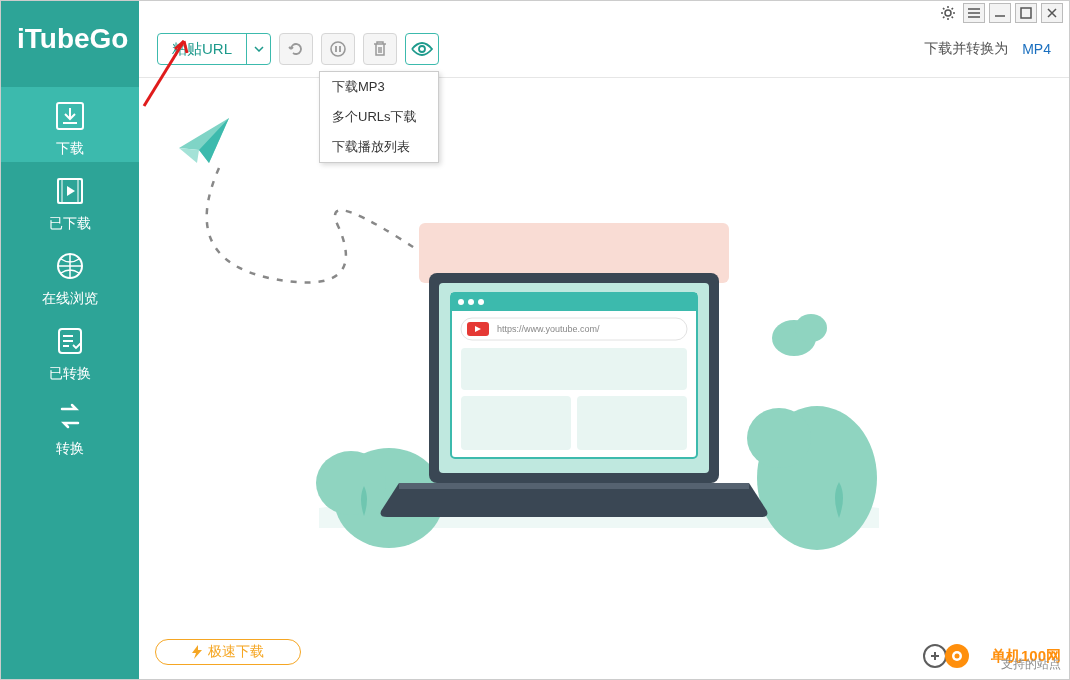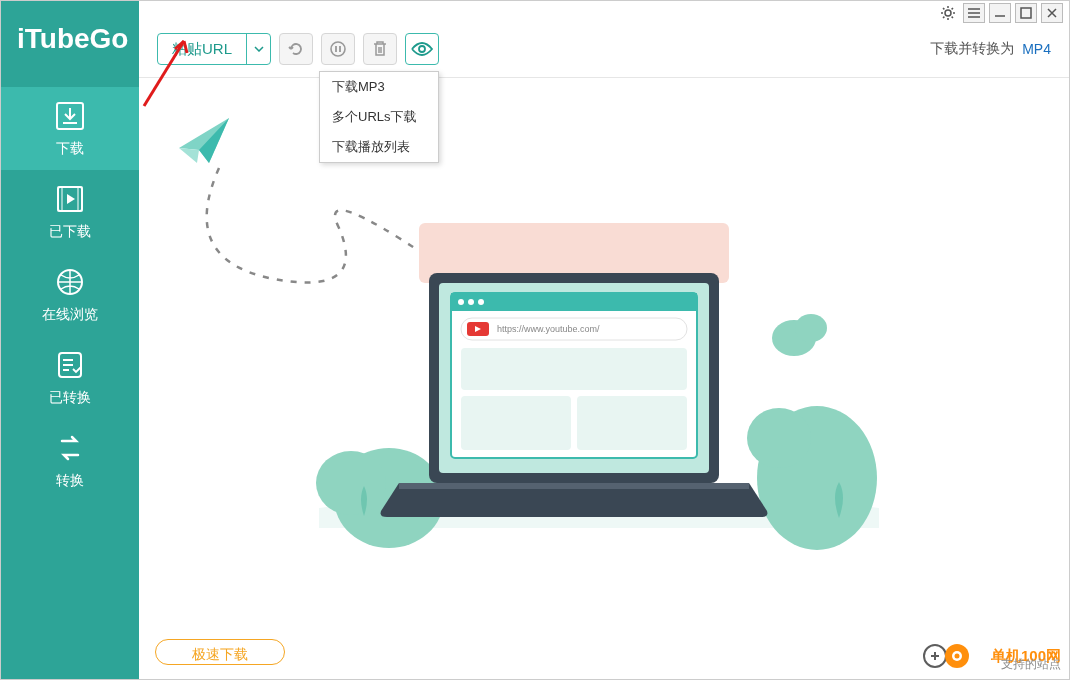--- a/index.html
+++ b/index.html
@@ -1,43 +1,43 @@
 <!DOCTYPE html>
 <html><head>
 <meta charset="utf-8">
 <style>
 * { margin: 0; padding: 0; box-sizing: border-box; font-family: "Microsoft YaHei", Arial, sans-serif; }
 body { width: 1070px; height: 680px; overflow: hidden; background: #fff; }
 .app { display: flex; width: 100%; height: 100%; border: 1px solid #ccc; }
 .sidebar { width: 138px; background: #2da497; display: flex; flex-direction: column; }
 .brand { color: #fff; font-size: 28px; font-weight: bold; padding: 22px 0 32px 16px; }
 .nav-items { display: flex; flex-direction: column; }
-.nav-item { display: flex; flex-direction: column; align-items: center; padding: 14px 0 12px; color: #fff; font-size: 14px; cursor: pointer; }
+.nav-item { display: flex; flex-direction: column; align-items: center; padding: 14px 0 4px; color: #fff; font-size: 14px; cursor: pointer; }
 .nav-item.active { background: #3cbaad; }
 .nav-item .icon-wrap { margin-bottom: 6px; }
 .main { flex: 1; display: flex; flex-direction: column; background: #fff; position: relative; }
 .titlebar { height: 24px; display: flex; justify-content: flex-end; align-items: center; gap: 4px; padding-right: 6px; }
 .tb-btn { width: 22px; height: 20px; display: flex; align-items: center; justify-content: center; border: 1px solid transparent; cursor: pointer; font-size: 14px; color: #555; }
 .tb-btn.boxed { border-color: #bbb; background: #f3f3f3; }
 .toolbar { display: flex; align-items: center; padding: 8px 18px 12px; border-bottom: 1px solid #e6e6e6; gap: 8px; position: relative; }
 .paste-btn { display: flex; align-items: center; border: 1px solid #3cbaad; border-radius: 4px; height: 32px; }
 .paste-main { padding: 0 14px; color: #1e9a8c; font-size: 15px; cursor: pointer; height: 100%; display: flex; align-items: center; }
 .paste-arrow { width: 24px; height: 100%; display: flex; align-items: center; justify-content: center; border-left: 1px solid #3cbaad; cursor: pointer; color: #1e9a8c; }
 .tool-btn { width: 34px; height: 32px; border: 1px solid #d6d6d6; border-radius: 4px; background: #f5f5f5; display: flex; align-items: center; justify-content: center; cursor: pointer; color: #888; }
 .tool-btn.eye { border-color: #3cbaad; background: #fff; color: #1e9a8c; }
 .toolbar-spacer { flex: 1; }
-.convert-label { color: #555; font-size: 14px; }
+.convert-label { color: #555; font-size: 14px; margin-right: 6px; }
 .convert-format { color: #1a6fbf; font-size: 14px; cursor: pointer; }
 .dropdown { position: absolute; top: 46px; left: 180px; width: 120px; background: #fff; border: 1px solid #ccc; z-index: 50; box-shadow: 2px 2px 5px rgba(0,0,0,0.15); }
 .dropdown-item { padding: 6px 12px; font-size: 13px; color: #333; cursor: pointer; }
 .canvas { flex: 1; position: relative; overflow: hidden; background: #fff; }
 .canvas svg { position: absolute; top: 0; left: 0; }
 .arrow-annotation { position: absolute; top: 30px; left: 0px; z-index: 60; pointer-events: none; }
 .footer { padding: 10px 16px 14px; position: relative; }
-.turbo-btn { display: inline-flex; align-items: center; justify-content: center; gap: 6px; border: 1px solid #f5a623; color: #f5a623; border-radius: 16px; height: 26px; padding: 0 36px; font-size: 14px; cursor: pointer; background: #fff; flex-direction: column; }
+.turbo-btn { display: inline-flex; align-items: center; justify-content: center; gap: 6px; border: 1px solid #f5a623; color: #f5a623; border-radius: 16px; height: 26px; padding: 0 36px; font-size: 14px; cursor: pointer; background: #fff; }
 .watermark { position: absolute; right: 8px; bottom: 8px; display: flex; align-items: center; gap: 20px; opacity: 0.95; }
 .watermark-text { font-size: 15px; color: #ff8a00; font-weight: bold; }
 .watermark-sub { font-size: 12px; color: #888; position: absolute; right: 0; bottom: -2px; margin-top: 24px; }
 </style>
 </head>
 <body>
 
 <div class="app">
 
   <div class="sidebar">

